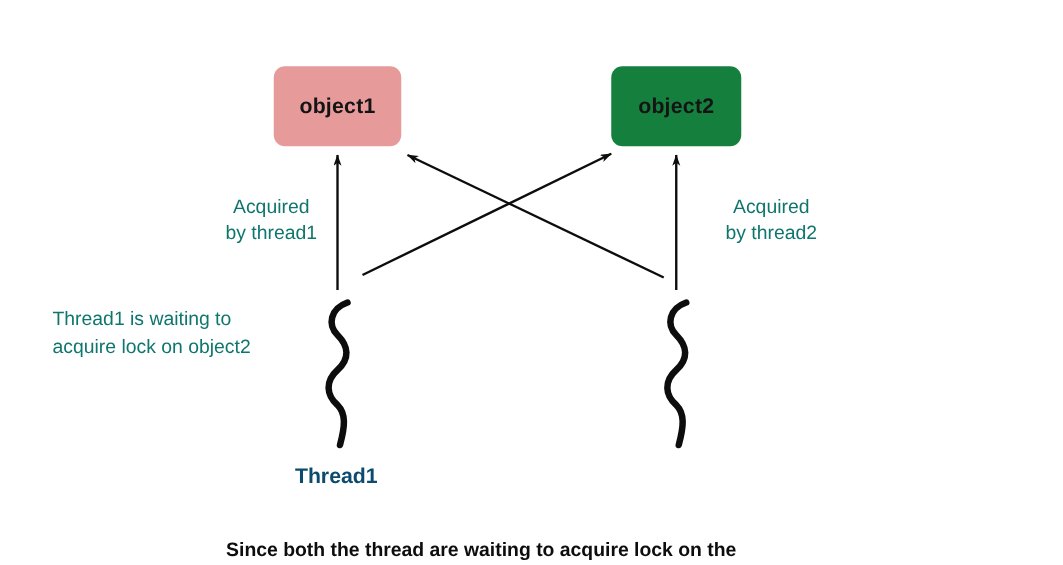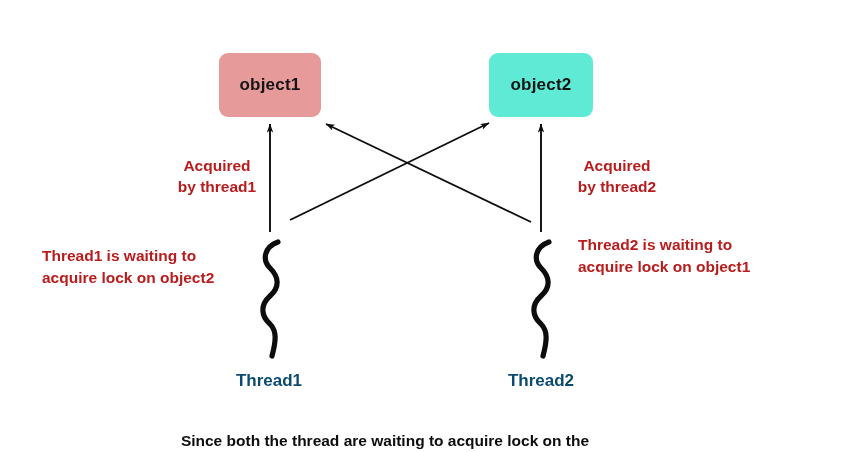--- a/index.html
+++ b/index.html
@@ -41,27 +41,27 @@
     top: 9px;
     width: 102px;
     height: 64px;
     background: #e79a9a;
   }
   #object2-box {
     left: 489px;
     top: 9px;
     width: 104px;
     height: 64px;
-    background: #5eead4;
+    background: #15803d;
   }
   .lbl {
     position: absolute;
     font-size: 15.5px;
-    font-weight: bold;
-    color: #b91c1c;
+    font-weight: normal;
+    color: #0f766e;
     line-height: 1.38;
     white-space: pre-line;
   }
   #acquired-thread1-label {
     left: 158px;
     top: 111px;
     width: 118px;
     text-align: center;
   }
   #acquired-thread2-label {
@@ -155,26 +155,23 @@
 
   <div class="lbl" id="acquired-thread1-label">Acquired
 by thread1</div>
 
   <div class="lbl" id="acquired-thread2-label">Acquired
 by thread2</div>
 
   <div class="lbl" id="thread1-waiting-label">Thread1 is waiting to
 acquire lock on object2</div>
 
-  <div class="lbl" id="thread2-waiting-label">Thread2 is waiting to
-acquire lock on object1</div>
 
   <div class="thread-name" id="thread1-name">Thread1</div>
 
-  <div class="thread-name" id="thread2-name">Thread2</div>
 
   <div id="caption">Since both the thread are waiting to acquire lock on the
 objects that are already acquired by another thread. It
 causes a deadlock situation.</div>
 
   <div id="watermark">@稀土掘金技术社区</div>
 
 </div>
 
 </body></html>

